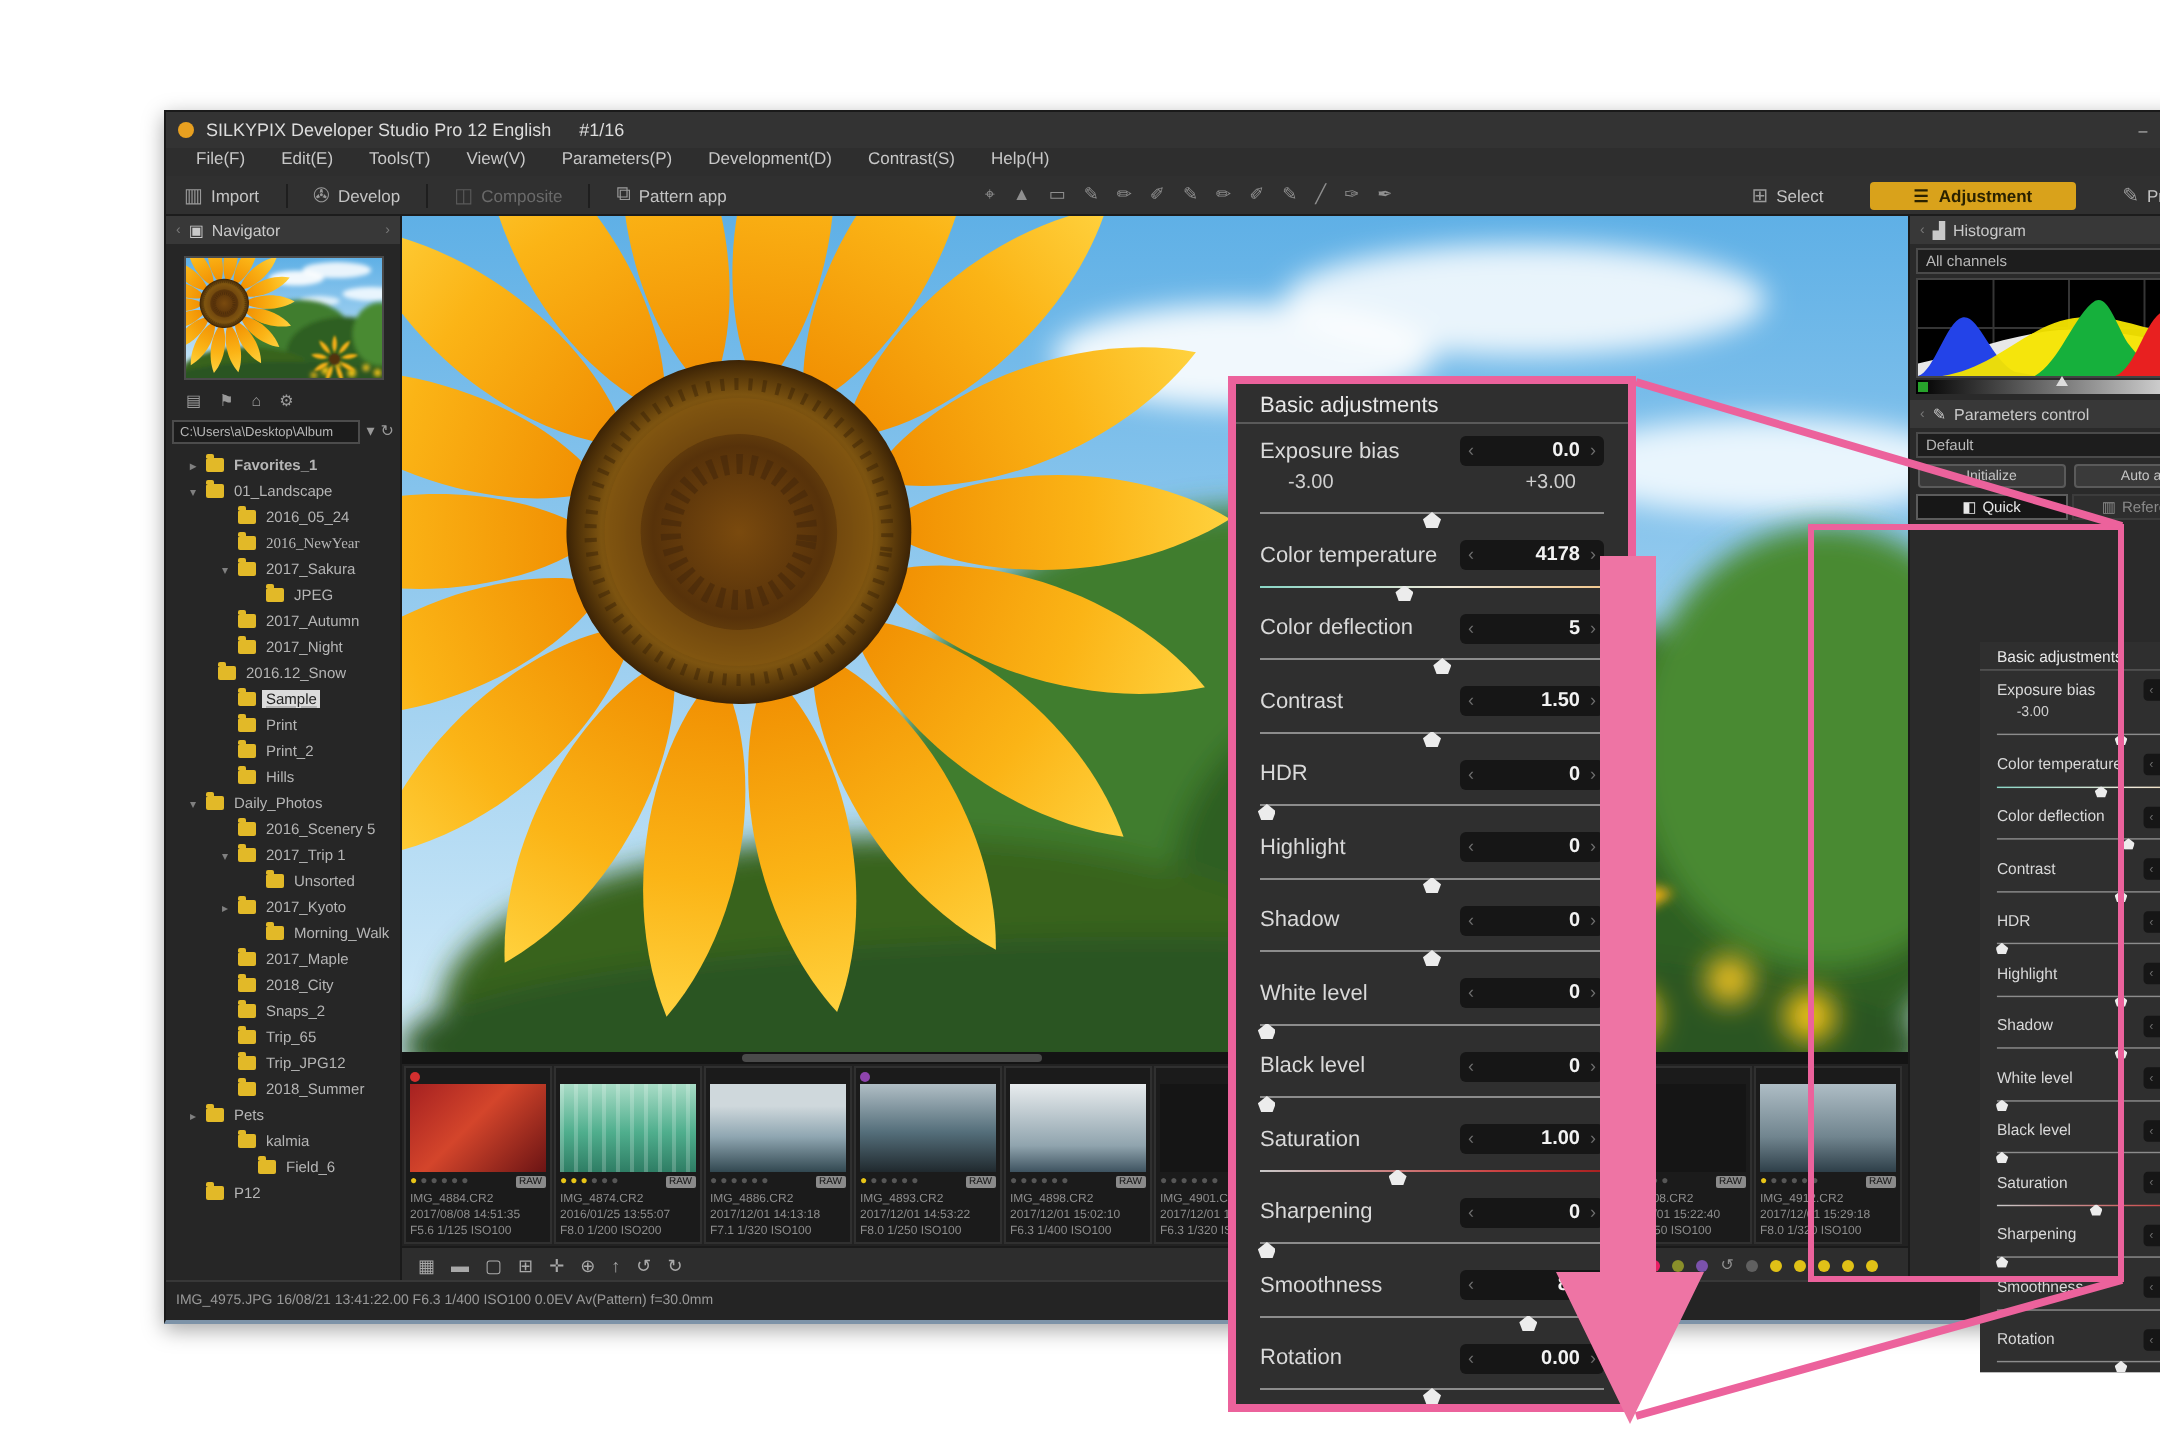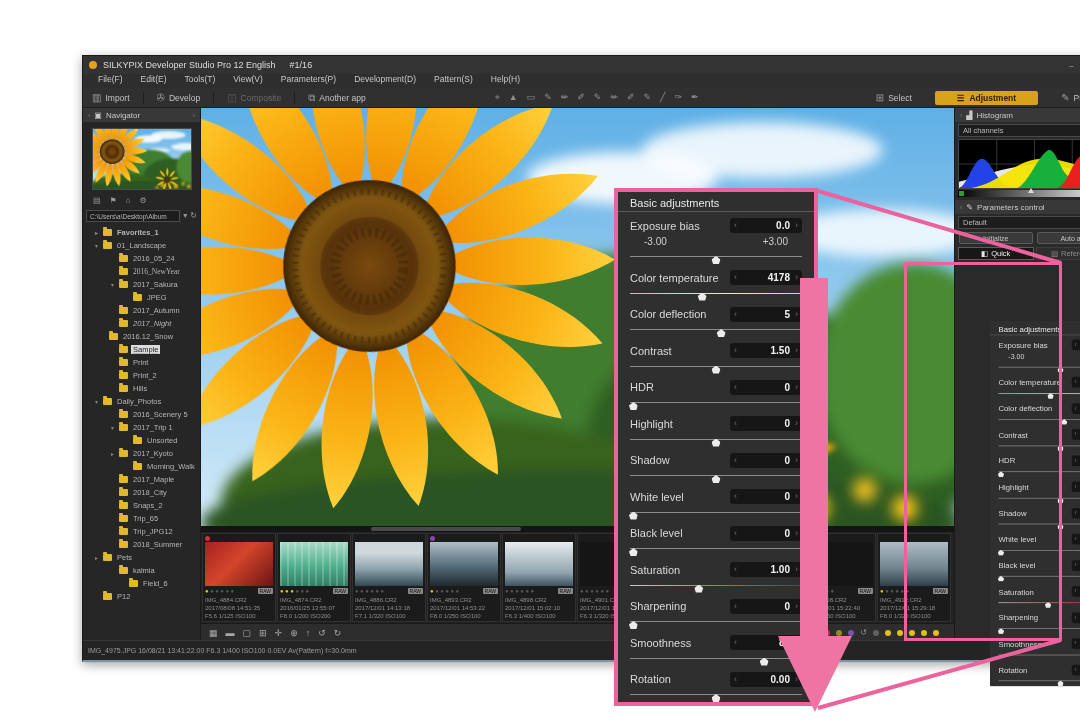--- a/index.html
+++ b/index.html
@@ -225,21 +225,21 @@
     </div>
 
     <div class="menubar">
 
     <span class="menu-item">File(F)</span>
         <span class="menu-item">Edit(E)</span>
         <span class="menu-item">Tools(T)</span>
         <span class="menu-item">View(V)</span>
         <span class="menu-item">Parameters(P)</span>
         <span class="menu-item">Development(D)</span>
-        <span class="menu-item">Pattern(S)</span>
+        <span class="menu-item">Contrast(S)</span>
         <span class="menu-item">Help(H)</span>
       </div>
 
     <div class="toolbar">
       <span class="tb-btn">
           <span class="glyph">▥</span>
           <span>Import</span>
         </span>
       <span class="tb-sep"></span>
       <span class="tb-btn">
@@ -247,21 +247,21 @@
           <span>Develop</span>
         </span>
       <span class="tb-sep"></span>
       <span class="tb-btn dim">
           <span class="glyph">◫</span>
           <span>Composite</span>
         </span>
       <span class="tb-sep"></span>
       <span class="tb-btn">
           <span class="glyph">⧉</span>
-          <span>Another app</span>
+          <span>Pattern app</span>
         </span>
       <span class="tb-tools">
 
       <span>⌖</span>
           <span>▲</span>
           <span>▭</span>
           <span>✎</span>
           <span>✏</span>
           <span>✐</span>
           <span>✎</span>
@@ -350,21 +350,21 @@
             <span class="folder"></span>
             <span class="tree-label">JPEG</span>
           </div>
 
           <div class="tree-row" style="padding-left: 26px;">
             <span class="tree-arrow"></span>
             <span class="folder"></span>
             <span class="tree-label">2017_Autumn</span>
           </div>
 
-          <div class="tree-row" style="padding-left: 26px; font-style: italic;">
+          <div class="tree-row" style="padding-left: 26px;">
             <span class="tree-arrow"></span>
             <span class="folder"></span>
             <span class="tree-label">2017_Night</span>
           </div>
 
           <div class="tree-row" style="padding-left: 16px;">
             <span class="tree-arrow"></span>
             <span class="folder"></span>
             <span class="tree-label">2016.12_Snow</span>
           </div>

